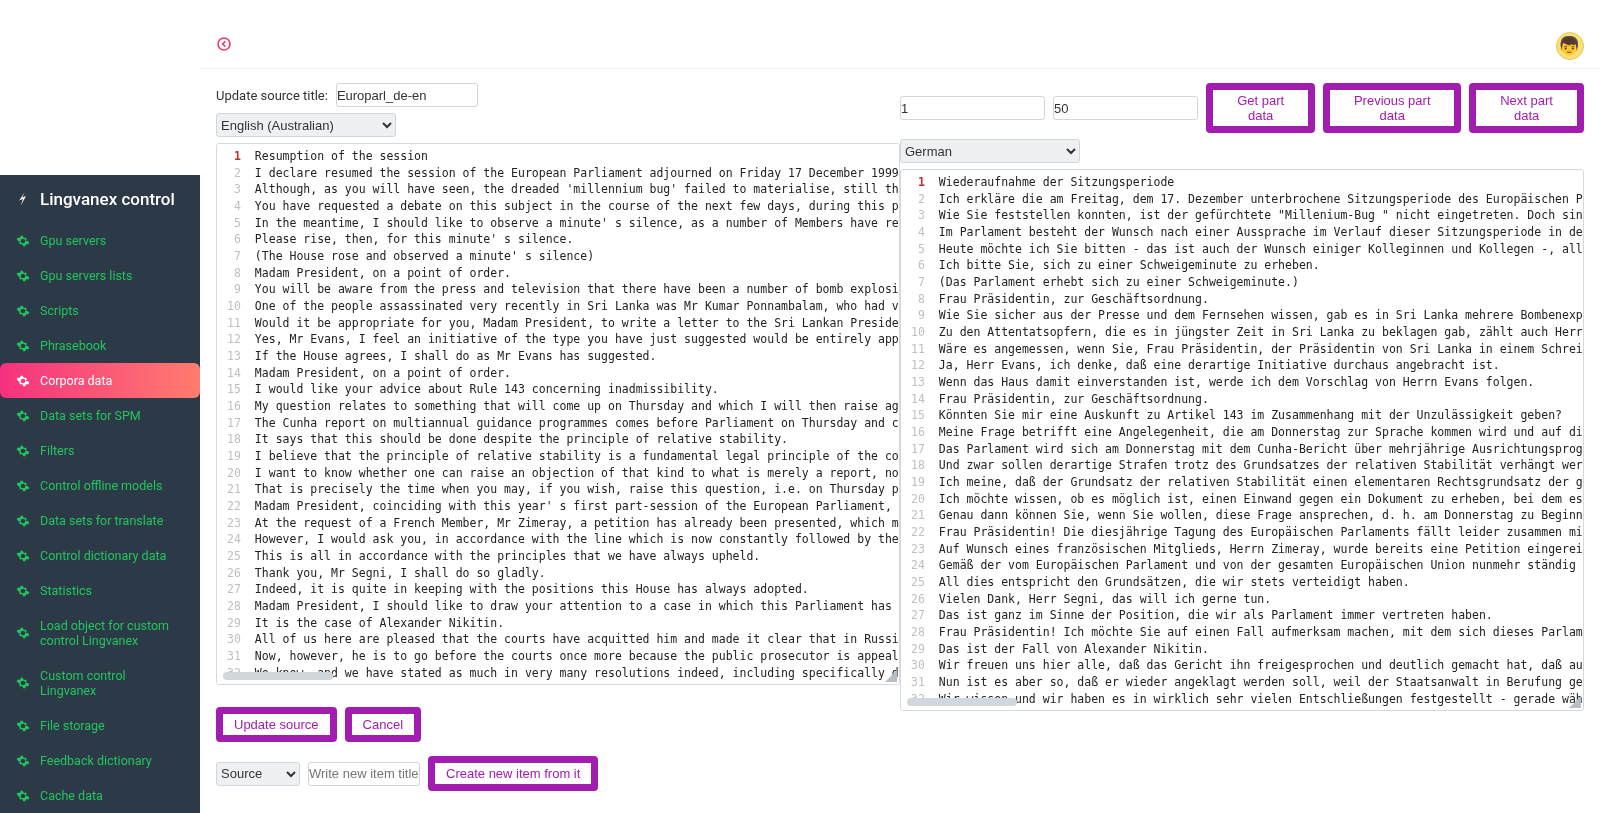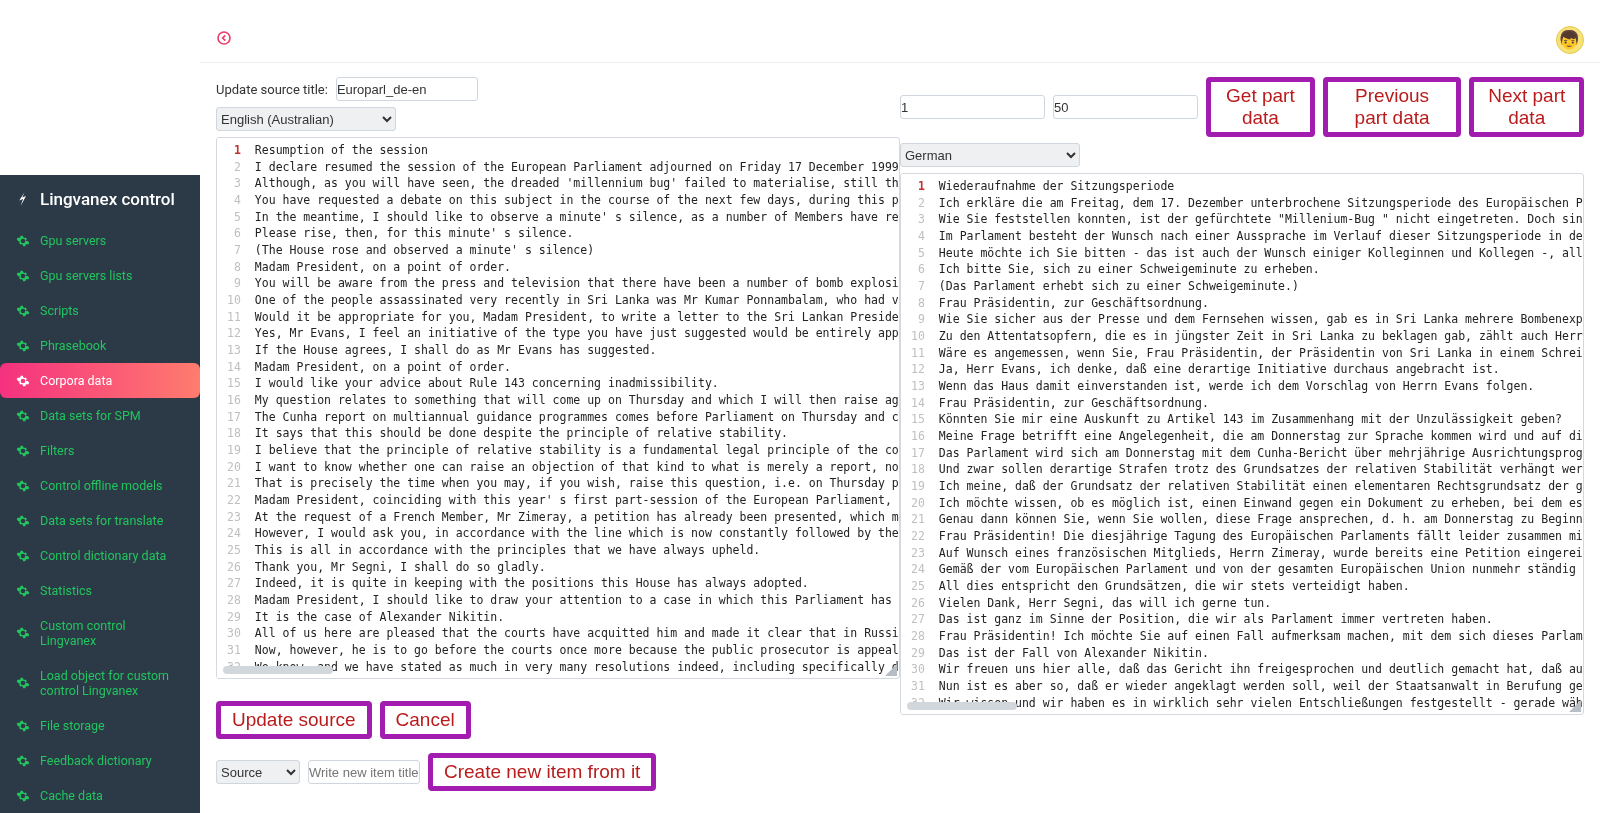--- a/index.html
+++ b/index.html
@@ -15,21 +15,21 @@
 .main { flex: 1; display: flex; flex-direction: column; min-width: 0; }
 .topbar { height: 46px; display: flex; align-items: center; justify-content: space-between; padding: 0 16px; border-bottom: 1px solid #eceff2; }
 .burger { color: #ec3e6a; font-size: 18px; cursor: pointer; }
 .avatar { width: 28px; height: 28px; border-radius: 50%; background: #f7e27a; display: inline-flex; align-items: center; justify-content: center; font-size: 18px; cursor: pointer; border: 1px solid #e6c94f; }
 .content { flex: 1; display: flex; padding: 14px 16px 16px 16px; min-height: 0; align-items: flex-start; }
 .col { flex: 1; min-width: 0; display: flex; flex-direction: column; }
 .row { display: flex; align-items: center; gap: 8px; margin-bottom: 6px; flex-wrap: wrap; }
 .lbl { font-size: 13px; color: #333; white-space: nowrap; }
 input[type="text"], select { height: 24px; border: 1px solid #cfd6dd; border-radius: 3px; padding: 0 0; font-size: 13px; background: #fff; color: #333; }
 select { background: #eef0f2; }
-.btn { background: #fff; border: 5px solid #a21caf; border-radius: 4px; padding: 3px 11px; font-size: 19px; color: #b91c1c; cursor: pointer; }
+.btn { background: #fff; border: 7px solid #a21caf; border-radius: 4px; padding: 3px 11px; font-size: 13px; color: #a21caf; cursor: pointer; }
 .editor-wrap { position: relative; border: 1px solid #d4d9df; border-radius: 3px; background: #fff; overflow: hidden; }
 .editor { display: flex; height: 540px; overflow: auto; font-family: Menlo, Consolas, monospace; font-size: 11.5px; line-height: 1.45; }
 .gutter { background: #fff; color: #bfbfbf; text-align: right; padding: 4px 8px 4px 10px; user-select: none; }
 .gutter .ln { display: block; }
 .gutter .ln1 { color: #c03030; font-weight: bold; }
 .code { flex: 1; padding: 4px 6px; white-space: pre; overflow: visible; color: #222; }
 .resize-handle { position: absolute; right: 2px; bottom: 2px; width: 12px; height: 12px; pointer-events: none; }
 .resize-handle::before { content: ""; position: absolute; right: 0; bottom: 0; width: 0; height: 0; border-style: solid; border-width: 0 0 12px 12px; border-color: transparent transparent #b8bec5 transparent; }
 .scroll-hint { position: absolute; left: 6px; bottom: 4px; height: 8px; width: 110px; background: #d2d7dc; border-radius: 4px; pointer-events: none; }
 .bottom-actions { margin-top: 22px; display: flex; flex-direction: column; gap: 8px; }
@@ -112,27 +112,27 @@
         <div class="nav-item">
           <svg viewBox="0 0 24 24" fill="currentColor">
             <path d="M12 8a4 4 0 100 8 4 4 0 000-8zm9 4a7 7 0 01-.1 1.2l2 1.6-2 3.4-2.4-1a7 7 0 01-2 1.2l-.4 2.6h-4l-.4-2.6a7 7 0 01-2-1.2l-2.4 1-2-3.4 2-1.6A7 7 0 013 12a7 7 0 01.1-1.2l-2-1.6 2-3.4 2.4 1a7 7 0 012-1.2L7.9 3h4l.4 2.6a7 7 0 012 1.2l2.4-1 2 3.4-2 1.6c.1.4.1.8.1 1.2z"></path>
           </svg>
           <span>Statistics</span>
         </div>
         <div class="nav-item">
           <svg viewBox="0 0 24 24" fill="currentColor">
             <path d="M12 8a4 4 0 100 8 4 4 0 000-8zm9 4a7 7 0 01-.1 1.2l2 1.6-2 3.4-2.4-1a7 7 0 01-2 1.2l-.4 2.6h-4l-.4-2.6a7 7 0 01-2-1.2l-2.4 1-2-3.4 2-1.6A7 7 0 013 12a7 7 0 01.1-1.2l-2-1.6 2-3.4 2.4 1a7 7 0 012-1.2L7.9 3h4l.4 2.6a7 7 0 012 1.2l2.4-1 2 3.4-2 1.6c.1.4.1.8.1 1.2z"></path>
           </svg>
+          <span>Load object for custom control Lingvanex</span>
+        </div>
+        <div class="nav-item">
+          <svg viewBox="0 0 24 24" fill="currentColor">
+            <path d="M12 8a4 4 0 100 8 4 4 0 000-8zm9 4a7 7 0 01-.1 1.2l2 1.6-2 3.4-2.4-1a7 7 0 01-2 1.2l-.4 2.6h-4l-.4-2.6a7 7 0 01-2-1.2l-2.4 1-2-3.4 2-1.6A7 7 0 013 12a7 7 0 01.1-1.2l-2-1.6 2-3.4 2.4 1a7 7 0 012-1.2L7.9 3h4l.4 2.6a7 7 0 012 1.2l2.4-1 2 3.4-2 1.6c.1.4.1.8.1 1.2z"></path>
+          </svg>
           <span>Custom control Lingvanex</span>
-        </div>
-        <div class="nav-item">
-          <svg viewBox="0 0 24 24" fill="currentColor">
-            <path d="M12 8a4 4 0 100 8 4 4 0 000-8zm9 4a7 7 0 01-.1 1.2l2 1.6-2 3.4-2.4-1a7 7 0 01-2 1.2l-.4 2.6h-4l-.4-2.6a7 7 0 01-2-1.2l-2.4 1-2-3.4 2-1.6A7 7 0 013 12a7 7 0 01.1-1.2l-2-1.6 2-3.4 2.4 1a7 7 0 012-1.2L7.9 3h4l.4 2.6a7 7 0 012 1.2l2.4-1 2 3.4-2 1.6c.1.4.1.8.1 1.2z"></path>
-          </svg>
-          <span>Load object for custom control Lingvanex</span>
         </div>
         <div class="nav-item">
           <svg viewBox="0 0 24 24" fill="currentColor">
             <path d="M12 8a4 4 0 100 8 4 4 0 000-8zm9 4a7 7 0 01-.1 1.2l2 1.6-2 3.4-2.4-1a7 7 0 01-2 1.2l-.4 2.6h-4l-.4-2.6a7 7 0 01-2-1.2l-2.4 1-2-3.4 2-1.6A7 7 0 013 12a7 7 0 01.1-1.2l-2-1.6 2-3.4 2.4 1a7 7 0 012-1.2L7.9 3h4l.4 2.6a7 7 0 012 1.2l2.4-1 2 3.4-2 1.6c.1.4.1.8.1 1.2z"></path>
           </svg>
           <span>File storage</span>
         </div>
         <div class="nav-item">
           <svg viewBox="0 0 24 24" fill="currentColor">
             <path d="M12 8a4 4 0 100 8 4 4 0 000-8zm9 4a7 7 0 01-.1 1.2l2 1.6-2 3.4-2.4-1a7 7 0 01-2 1.2l-.4 2.6h-4l-.4-2.6a7 7 0 01-2-1.2l-2.4 1-2-3.4 2-1.6A7 7 0 013 12a7 7 0 01.1-1.2l-2-1.6 2-3.4 2.4 1a7 7 0 012-1.2L7.9 3h4l.4 2.6a7 7 0 012 1.2l2.4-1 2 3.4-2 1.6c.1.4.1.8.1 1.2z"></path>

